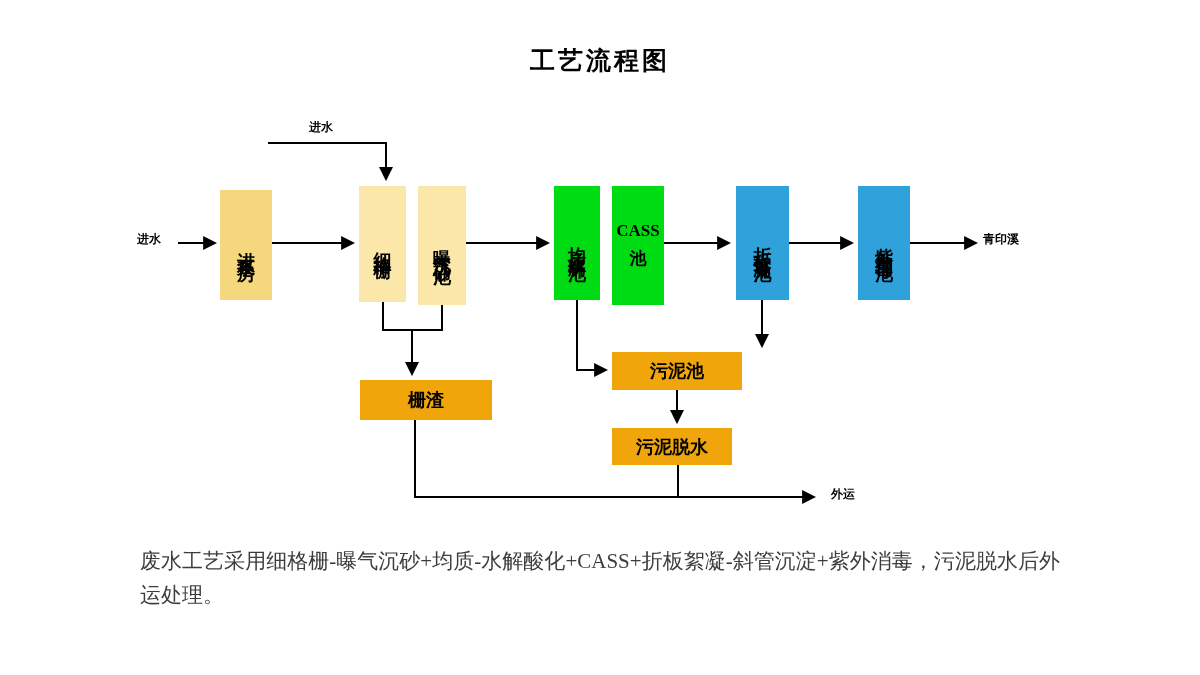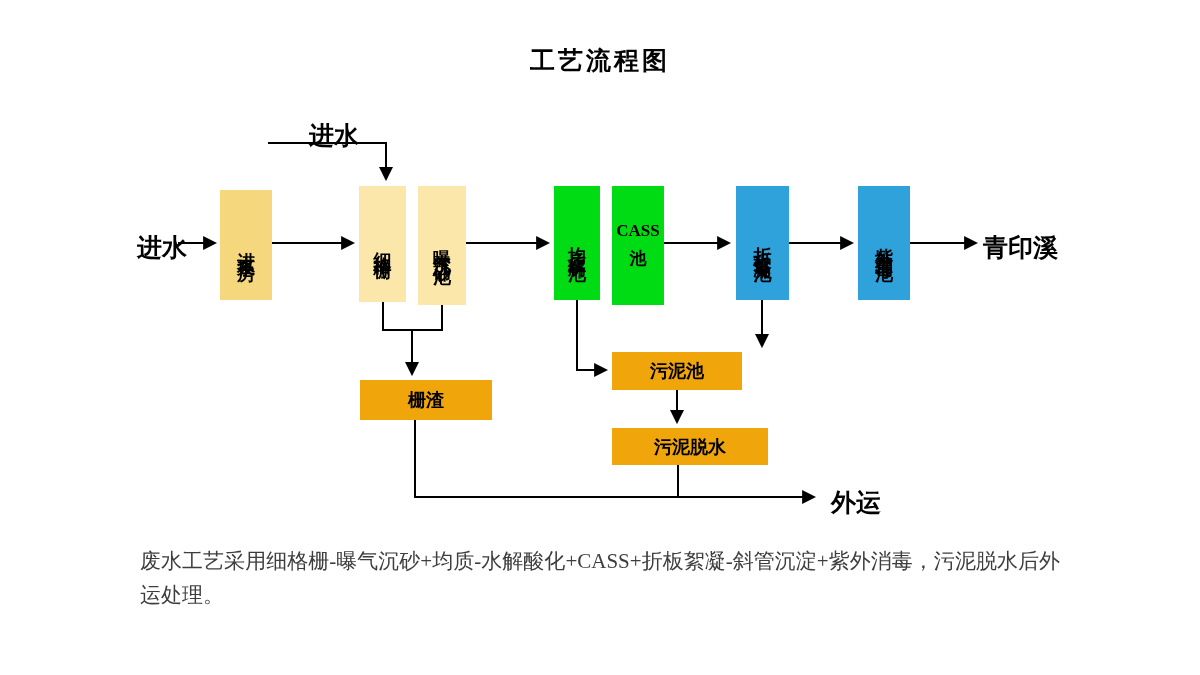--- a/index.html
+++ b/index.html
@@ -11,21 +11,21 @@
     position:absolute;top:44px;left:0;width:100%;text-align:center;
     font-size:25px;font-weight:bold;letter-spacing:3px;
   }
   .wires{position:absolute;top:0;left:0;}
   .box{
     position:absolute;display:flex;align-items:center;justify-content:center;
     font-weight:bold;font-size:18px;color:#000;text-align:left;box-sizing:border-box;
   }
   .vtext{writing-mode:vertical-rl;text-orientation:upright;letter-spacing:4px;line-height:1;}
   .cass-lines{display:flex;flex-direction:column;align-items:center;gap:6px;font-size:17px;}
-  .lbl{position:absolute;font-size:25px;font-weight:bold;white-space:nowrap;}
+  .lbl{position:absolute;font-size:12px;font-weight:bold;white-space:nowrap;}
   .desc{
     position:absolute;left:140px;top:544px;width:920px;
     font-size:21px;line-height:1.62;color:#3d3d3d;text-align:justify;
   }
 </style>
 </head>
 <body>
 
 <div class="stage">
 
@@ -92,19 +92,19 @@
   </div>
 
   <div class="box" style="left: 612px; top: 352px; width: 130px; height: 38px; background: rgb(240, 165, 10);">
     <span>污泥池</span>
   </div>
 
   <div class="box" style="left: 360px; top: 380px; width: 132px; height: 40px; background: rgb(240, 165, 10);">
     <span>栅渣</span>
   </div>
 
-  <div class="box" style="left: 612px; top: 428px; width: 156px; height: 37px; background: rgb(240, 165, 10);">
+  <div class="box" style="left: 612px; top: 428px; width: 120px; height: 37px; background: rgb(240, 165, 10);">
     <span>污泥脱水</span>
   </div>
 
   <div class="desc">废水工艺采用细格栅-曝气沉砂+均质-水解酸化+CASS+折板絮凝-斜管沉淀+紫外消毒，污泥脱水后外运处理。</div>
 
 </div>
 
 </body></html>

